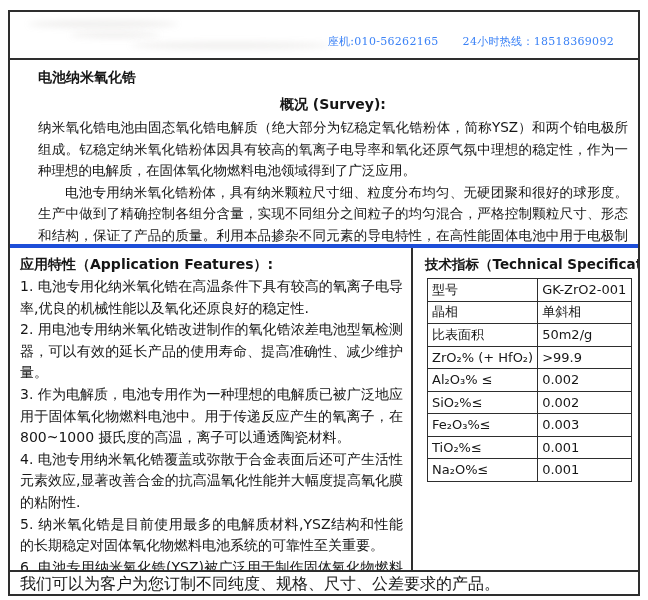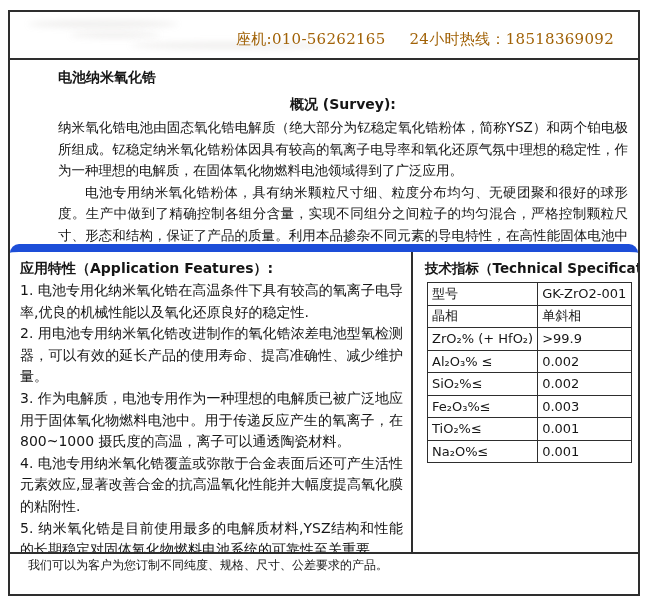--- a/index.html
+++ b/index.html
@@ -41,34 +41,33 @@
     background: rgba(150, 145, 135, 0.14);
   }
   .smudge.s1 { left: 18px; top: 8px; width: 150px; height: 8px; }
   .smudge.s2 { left: 120px; top: 30px; width: 200px; height: 7px; }
   .smudge.s3 { left: 60px; top: 20px; width: 90px; height: 6px; }
   .phones {
     position: absolute;
     right: 24px;
     bottom: 9px;
     font-family: "DejaVu Serif", serif;
-    font-size: 15px;
-    color: #a16207;
+    font-size: 11px;
+    color: #3b82f6;
     letter-spacing: 0.3px;
     white-space: nowrap;
   }
   .phones .sep { display: inline-block; width: 24px; }
   
   .intro {
     height: 184px;
     box-sizing: border-box;
     padding: 7px 10px 0 28px;
     flex: none;
     overflow: hidden;
-    margin-left: 20px;
   }
   .page-title {
     font-size: 14px;
     font-weight: bold;
     line-height: 20px;
     margin-bottom: 7px;
   }
   .survey-heading {
     font-size: 14px;
     font-weight: bold;
@@ -80,23 +79,22 @@
     margin: 0;
     font-size: 13.5px;
     line-height: 21.5px;
     text-align: justify;
   }
   .para.indent { text-indent: 2em; }
   
   .columns {
     flex: 1;
     display: flex;
-    border-top: 8px solid #1d4ed8;
+    border-top: 4px solid #1d4ed8;
     min-height: 0;
-    border-radius: 9px;
   }
   .left-col {
     width: 403px;
     box-sizing: border-box;
     border-right: 2px solid #2e2e2e;
     padding: 4px 8px 0 10px;
     overflow: hidden;
   }
   .features-heading {
     font-size: 14px;
@@ -133,24 +131,24 @@
     white-space: nowrap;
     margin-top: 45px;
   }
   td.spec-label { width: 95px; }
   td.spec-value { width: 86px; }
   
   .footer-row {
     flex: none;
     border-top: 2px solid #2e2e2e;
     box-sizing: border-box;
-    height: 42px;
-    font-size: 12px;
+    height: 24px;
+    font-size: 16px;
     line-height: 19px;
-    padding: 2px 8px 0 18px;
+    padding: 2px 8px 0 10px;
     overflow: hidden;
   }
 </style>
 </head>
 <body>
 
 <div class="frame">
 
   <div class="header-band">
     <div class="smudge s1"></div>
@@ -186,20 +184,24 @@
         <tbody>
           <tr>
             <td class="spec-label">型号</td>
             <td class="spec-value">GK-ZrO2-001</td>
           </tr>
           <tr>
             <td class="spec-label">晶相</td>
             <td class="spec-value">单斜相</td>
           </tr>
           <tr>
+            <td class="spec-label">比表面积</td>
+            <td class="spec-value">50m2/g</td>
+          </tr>
+          <tr>
             <td class="spec-label">ZrO₂% (+ HfO₂)</td>
             <td class="spec-value">&gt;99.9</td>
           </tr>
           <tr>
             <td class="spec-label">Al₂O₃% ≤</td>
             <td class="spec-value">0.002</td>
           </tr>
           <tr>
             <td class="spec-label">SiO₂%≤</td>
             <td class="spec-value">0.002</td>

